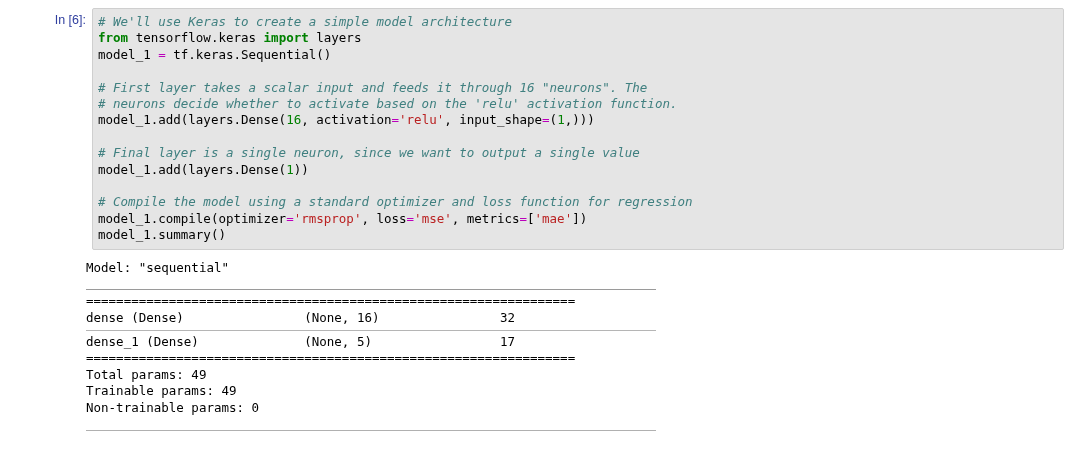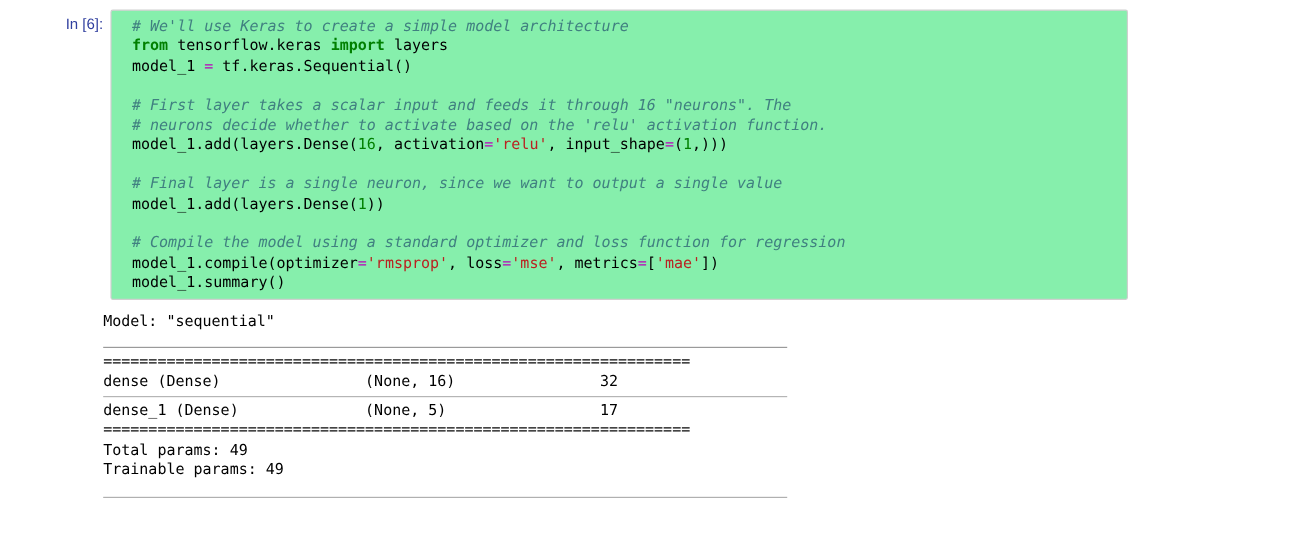--- a/index.html
+++ b/index.html
@@ -32,26 +32,26 @@
     text-align: right;
     padding-right: 6px;
     padding-top: 4px;
     color: #303f9f;
     font-family: Liberation Sans, sans-serif;
     font-size: 12.5px;
     line-height: 16.4px;
     user-select: none;
   }
   .input-area {
-    width: 848px;
+    width: 972px;
     box-sizing: border-box;
-    background: #86efac;
+    background: #e5e5e5;
     border: 1px solid #cfcfcf;
     border-radius: 2px;
-    padding: 5px 4px 5px 17px;
+    padding: 5px 4px 5px 5px;
   }
   pre.code {
     margin: 0;
     font-family: "DejaVu Sans Mono", monospace;
     font-size: 12.5px;
     line-height: 16.4px;
     color: #000000;
     white-space: pre;
     tab-size: 4;
   }
@@ -137,19 +137,20 @@
       <pre class="out">dense (Dense)                (None, 16)                32        </pre>
 
       <div class="rule thin"></div>
 
       <pre class="out">dense_1 (Dense)              (None, 5)                 17        </pre>
 
       <pre class="out">=================================================================</pre>
 
       <pre class="out">Total params: 49</pre>
       <pre class="out">Trainable params: 49</pre>
+      <pre class="out">Non-trainable params: 0</pre>
 
       <div class="rule bottom"></div>
 
     </div>
   </div>
 
 </div>
 
 </body></html>

